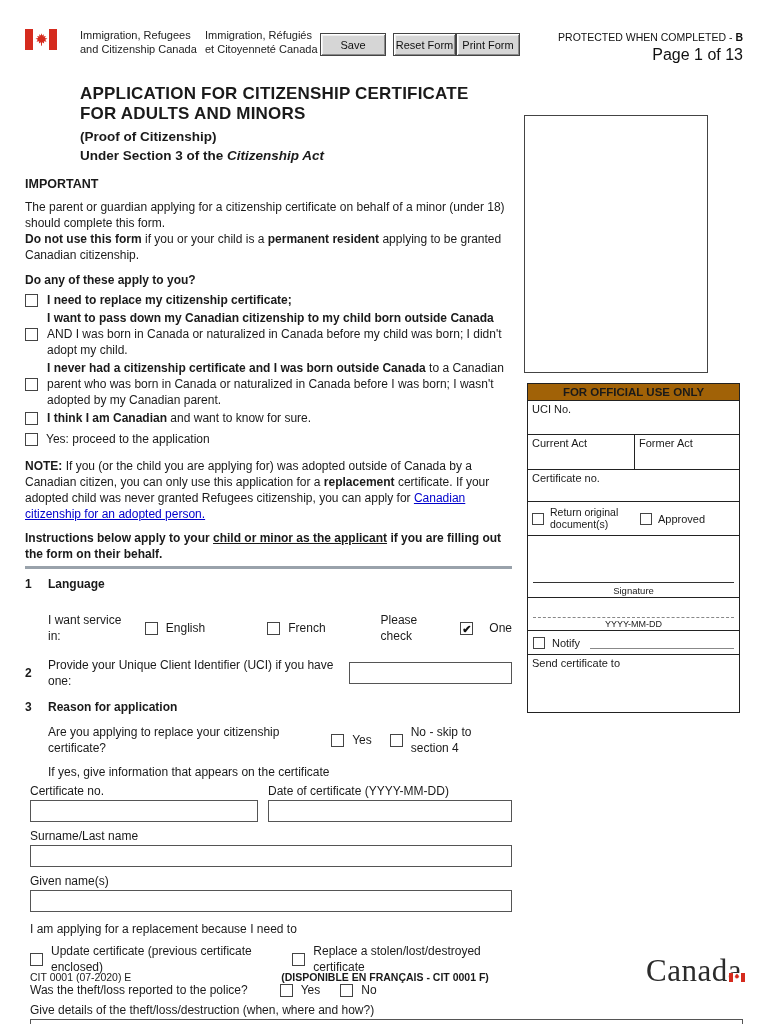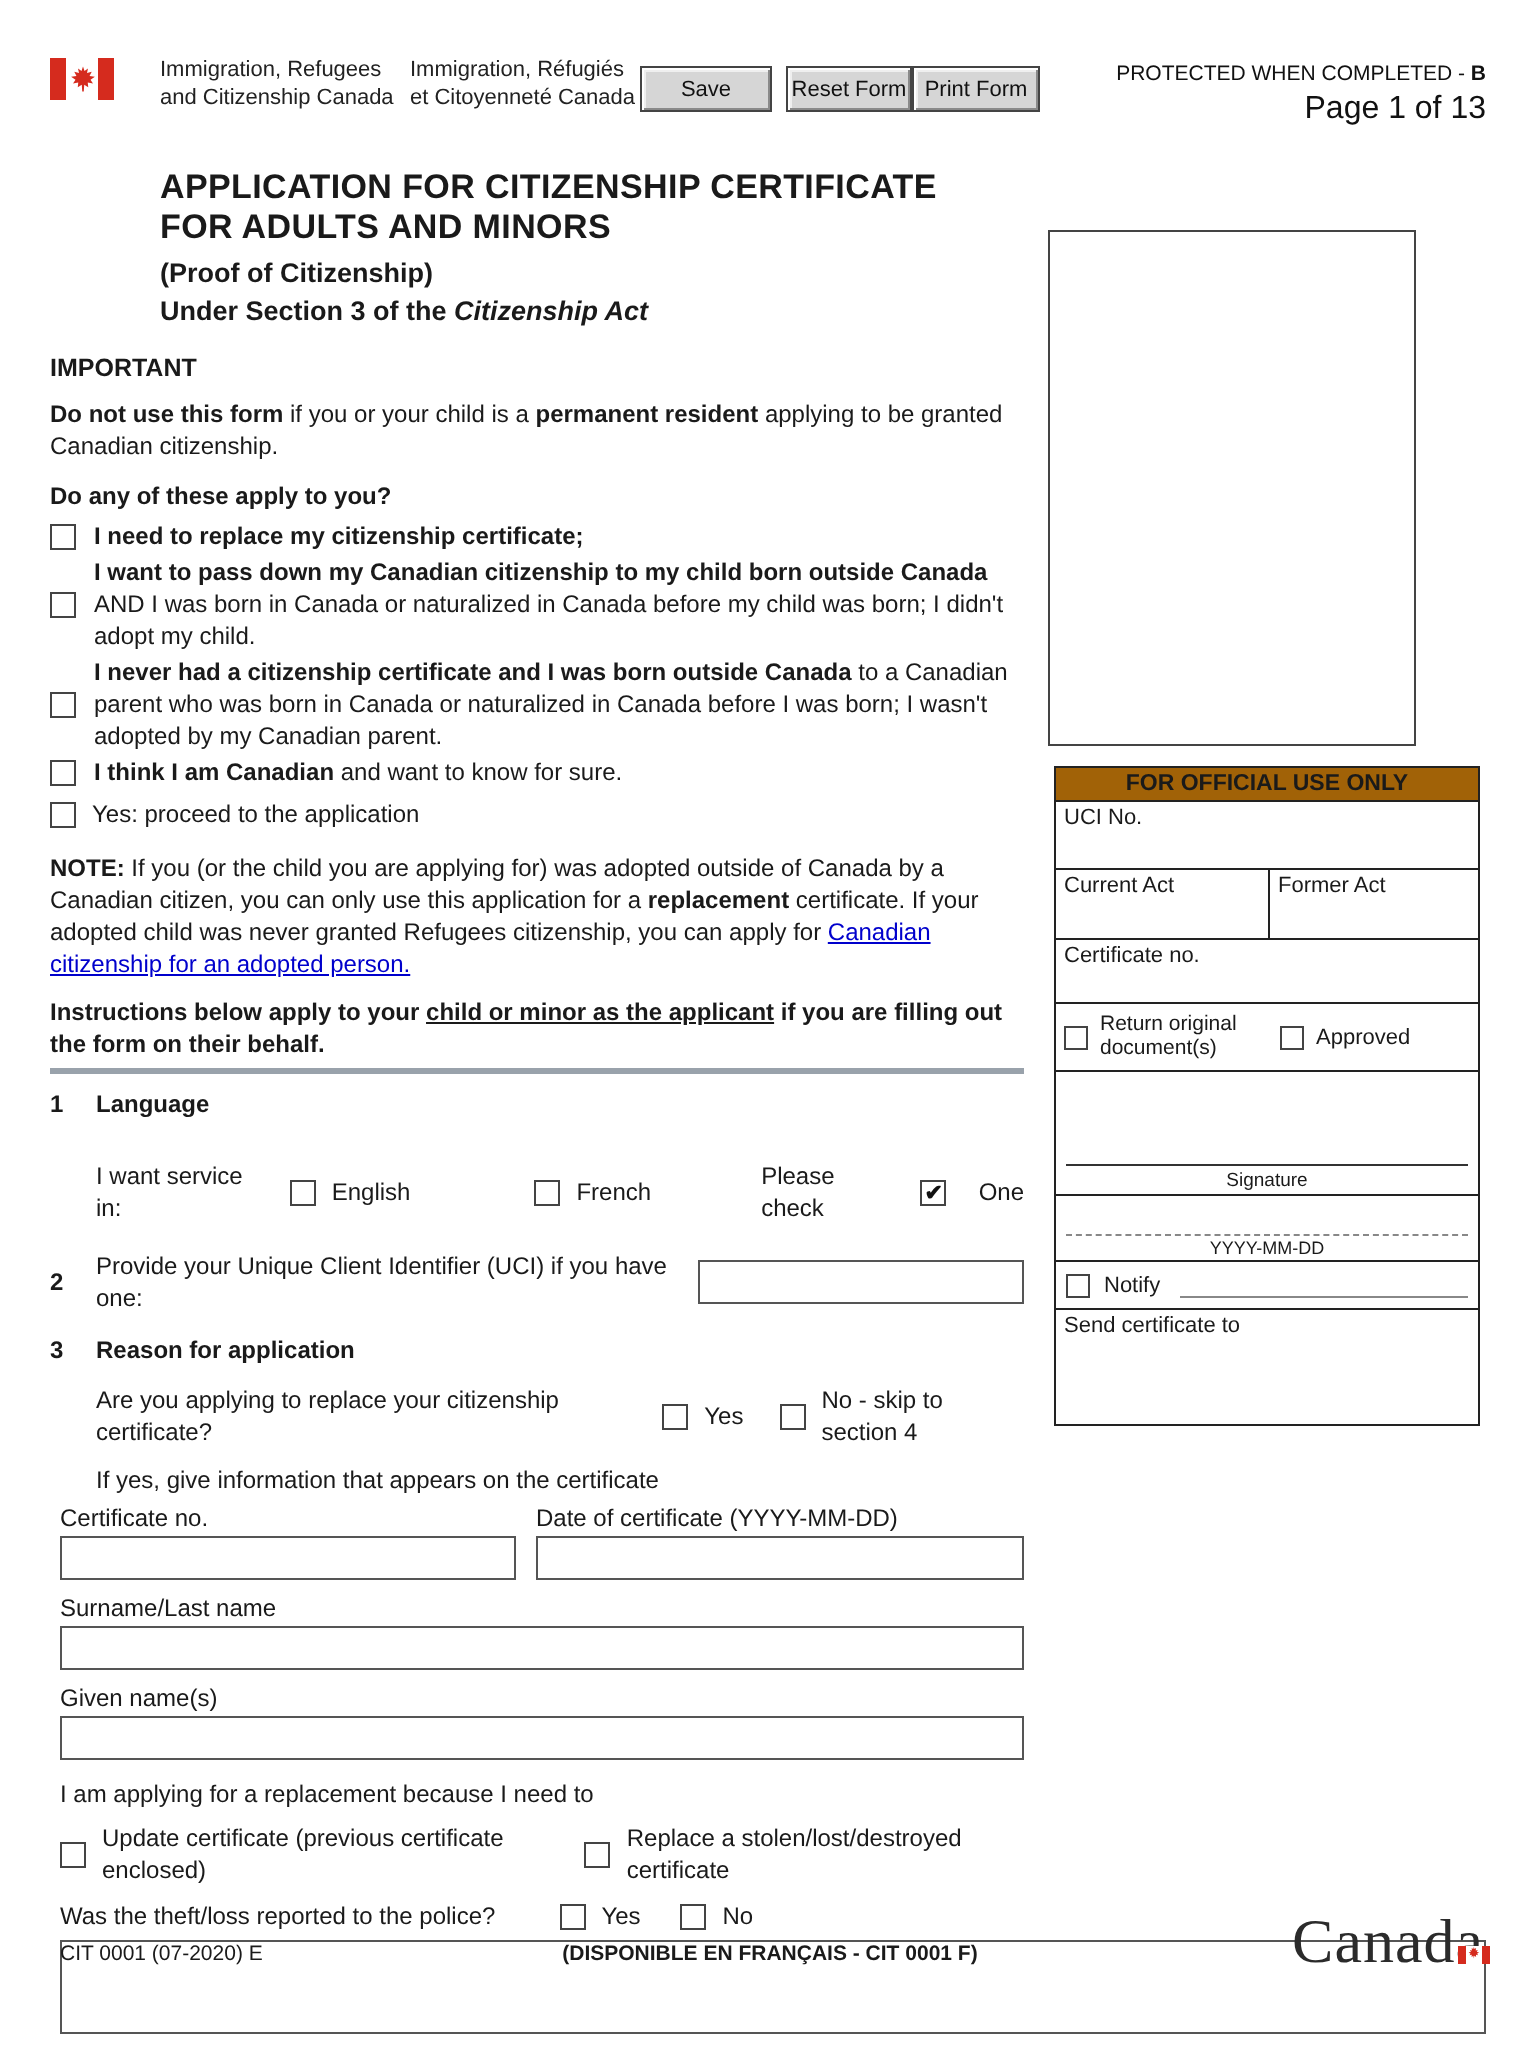--- a/index.html
+++ b/index.html
@@ -147,20 +147,21 @@
   <div class="title">
     <div class="t-big">APPLICATION FOR CITIZENSHIP CERTIFICATE</div>
     <div class="t-big">FOR ADULTS AND MINORS</div>
     <div class="gap"></div>
     <div class="t-sub">(Proof of Citizenship)</div>
     <div class="t-sub"><span>Under Section 3 of the </span><em>Citizenship Act</em></div>
   </div>
 
   <div class="leftcol">
     <div class="h-important">IMPORTANT</div>
+    <div class="para">The parent or guardian applying for a citizenship certificate on behalf of a minor (under 18) should complete this form.</div>
     <div class="para"><b>Do not use this form</b><span> if you or your child is a </span><b>permanent resident</b><span> applying to be granted Canadian citizenship.</span></div>
     <div class="q-bold">Do any of these apply to you?</div>
 
     <div class="opt">
       <span class="cb"></span>
       <span><b>I need to replace my citizenship certificate;</b><span></span></span>
     </div>
     <div class="opt">
       <span class="cb"></span>
       <span><b>I want to pass down my Canadian citizenship to my child born outside Canada</b><span> AND I was born in Canada or naturalized in Canada before my child was born; I didn't adopt my child.</span></span>
@@ -270,20 +271,21 @@
         <span class="cb"></span>
         <span>Yes</span>
       </span>
       <span class="pair">
         <span class="cb"></span>
         <span>No</span>
       </span>
     </div>
 
     <div class="details">
+      <div class="f-lbl">Give details of the theft/loss/destruction (when, where and how?)</div>
       <textarea class="details-ta" style=""></textarea>
     </div>
   </div>
 
   <div class="photo-box"></div>
 
   <div class="official">
     <div class="of-head">FOR OFFICIAL USE ONLY</div>
     <div class="of-cell of-uci">UCI No.</div>
     <div class="of-acts">

